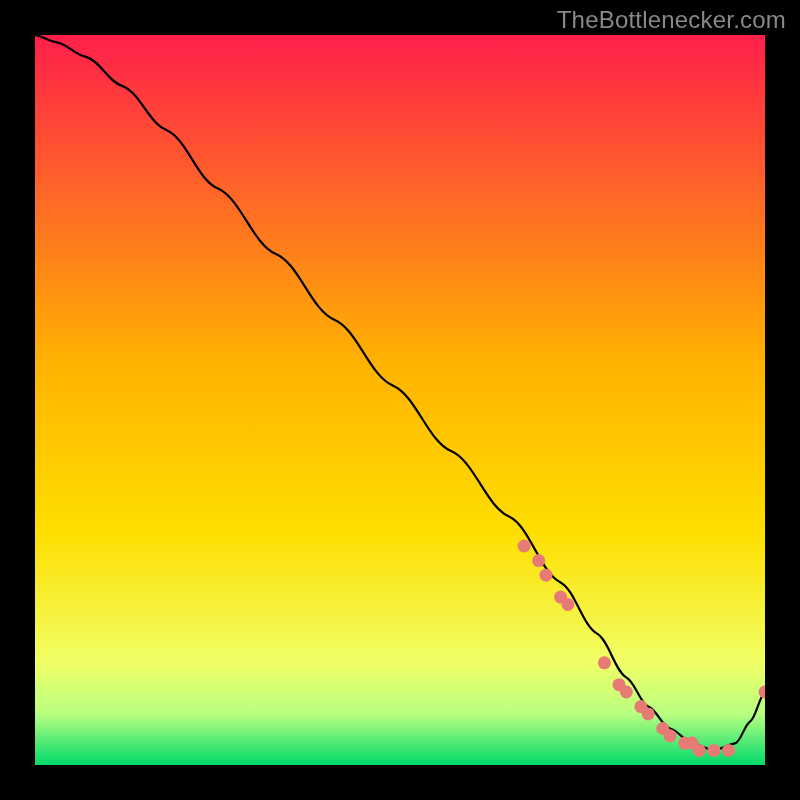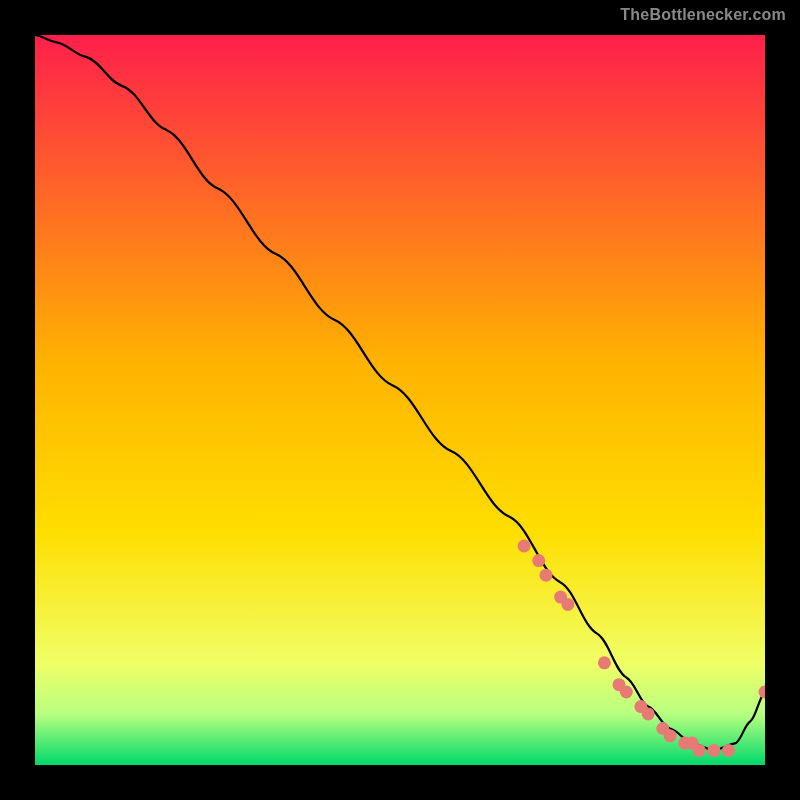--- a/index.html
+++ b/index.html
@@ -15,22 +15,22 @@
     position: relative;
     width: 800px;
     height: 800px;
     background: #000;
   }
   .watermark {
     position: absolute;
     top: 6px;
     right: 14px;
     color: #888;
-    font-size: 16px;
-    font-weight: 700;
+    font-size: 24px;
+    font-weight: 400;
     letter-spacing: 0.2px;
     pointer-events: none;
   }
   svg {
     position: absolute;
     top: 35px;
     left: 35px;
     width: 730px;
     height: 730px;
     display: block;

